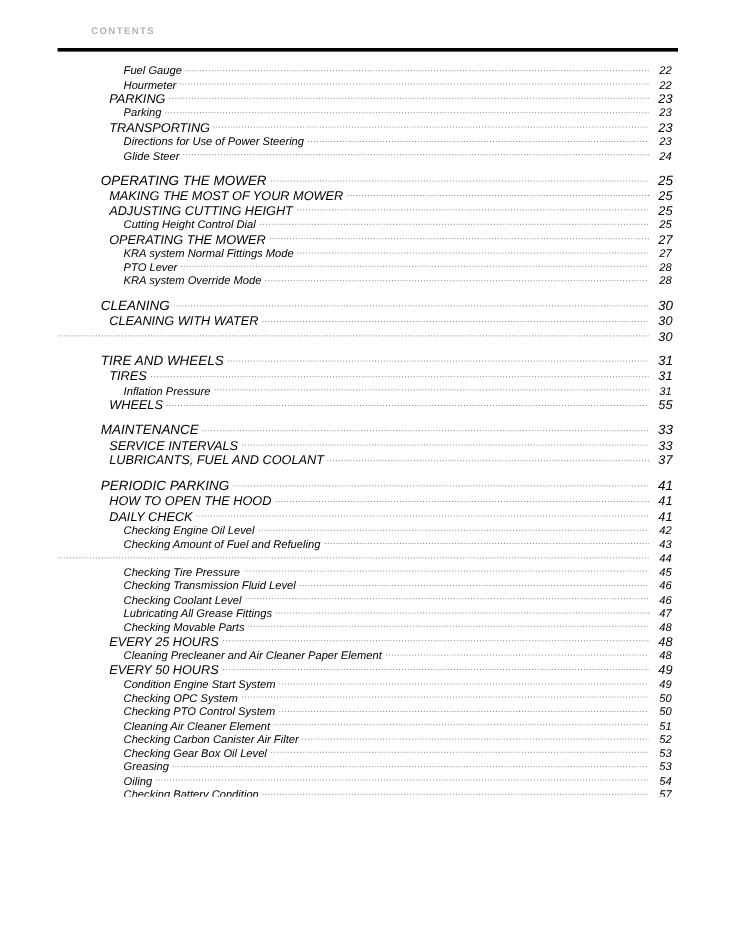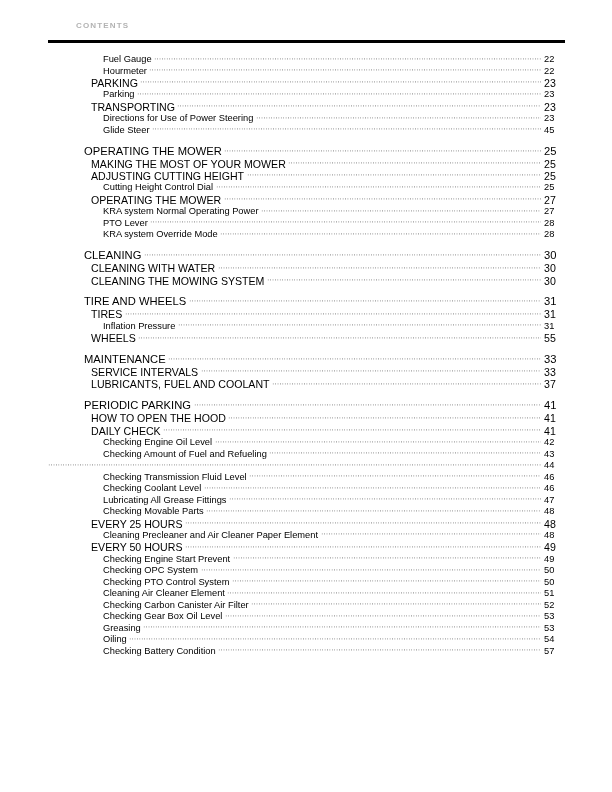--- a/index.html
+++ b/index.html
@@ -53,20 +53,21 @@
     width: 517px;
   }
 
   .toc-entry {
     display: flex;
     align-items: flex-end;
     line-height: 11.6px;
     height: 11.6px;
     white-space: nowrap;
     font-size: 9.6px;
+    font-style: italic;
   }
   .toc-entry.gap-before { margin-top: 8.4px; }
 
   .entry-label {
     flex: 0 0 auto;
     padding-right: 2.5px;
   }
   .leader {
     flex: 1 1 auto;
     overflow: hidden;
@@ -74,21 +75,21 @@
     margin-bottom: 1px;
     
     background-image: radial-gradient(circle, #7d7d7d 0.45px, transparent 0.6px);
     background-size: 2.42px 9px;
     background-position: left bottom 1.6px;
     background-repeat: repeat-x;
   }
   .page-num {
     flex: 0 0 auto;
     width: 21px;
-    text-align: left;
+    text-align: center;
     padding-left: 3px;
   }
 
   
   .lvl-0 .entry-label {
     margin-left: 36px;
     font-size: 11.2px;
     letter-spacing: 0.02px;
   }
   .lvl-0 { height: 13px; line-height: 13px; }
@@ -144,141 +145,145 @@
         <span class="page-num">23</span>
       </div>
       <div class="toc-entry lvl-2">
         <span class="entry-label">Directions for Use of Power Steering</span>
         <span class="leader"></span>
         <span class="page-num">23</span>
       </div>
       <div class="toc-entry lvl-2">
         <span class="entry-label">Glide Steer</span>
         <span class="leader"></span>
+        <span class="page-num">24</span>
+      </div>
+      <div class="toc-entry lvl-0 gap-before">
+        <span class="entry-label">OPERATING THE MOWER</span>
+        <span class="leader"></span>
+        <span class="page-num">25</span>
+      </div>
+      <div class="toc-entry lvl-1">
+        <span class="entry-label">MAKING THE MOST OF YOUR MOWER</span>
+        <span class="leader"></span>
+        <span class="page-num">25</span>
+      </div>
+      <div class="toc-entry lvl-1">
+        <span class="entry-label">ADJUSTING CUTTING HEIGHT</span>
+        <span class="leader"></span>
+        <span class="page-num">25</span>
+      </div>
+      <div class="toc-entry lvl-2">
+        <span class="entry-label">Cutting Height Control Dial</span>
+        <span class="leader"></span>
+        <span class="page-num">25</span>
+      </div>
+      <div class="toc-entry lvl-1">
+        <span class="entry-label">OPERATING THE MOWER</span>
+        <span class="leader"></span>
+        <span class="page-num">27</span>
+      </div>
+      <div class="toc-entry lvl-2">
+        <span class="entry-label">KRA system Normal Fittings Mode</span>
+        <span class="leader"></span>
+        <span class="page-num">27</span>
+      </div>
+      <div class="toc-entry lvl-2">
+        <span class="entry-label">PTO Lever</span>
+        <span class="leader"></span>
+        <span class="page-num">28</span>
+      </div>
+      <div class="toc-entry lvl-2">
+        <span class="entry-label">KRA system Override Mode</span>
+        <span class="leader"></span>
+        <span class="page-num">28</span>
+      </div>
+      <div class="toc-entry lvl-0 gap-before">
+        <span class="entry-label">CLEANING</span>
+        <span class="leader"></span>
+        <span class="page-num">30</span>
+      </div>
+      <div class="toc-entry lvl-1">
+        <span class="entry-label">CLEANING WITH WATER</span>
+        <span class="leader"></span>
+        <span class="page-num">30</span>
+      </div>
+      <div class="toc-entry lvl-1">
+        <span class="leader"></span>
+        <span class="page-num">30</span>
+      </div>
+      <div class="toc-entry lvl-0 gap-before">
+        <span class="entry-label">TIRE AND WHEELS</span>
+        <span class="leader"></span>
+        <span class="page-num">31</span>
+      </div>
+      <div class="toc-entry lvl-1">
+        <span class="entry-label">TIRES</span>
+        <span class="leader"></span>
+        <span class="page-num">31</span>
+      </div>
+      <div class="toc-entry lvl-2">
+        <span class="entry-label">Inflation Pressure</span>
+        <span class="leader"></span>
+        <span class="page-num">31</span>
+      </div>
+      <div class="toc-entry lvl-1">
+        <span class="entry-label">WHEELS</span>
+        <span class="leader"></span>
+        <span class="page-num">55</span>
+      </div>
+      <div class="toc-entry lvl-0 gap-before">
+        <span class="entry-label">MAINTENANCE</span>
+        <span class="leader"></span>
+        <span class="page-num">33</span>
+      </div>
+      <div class="toc-entry lvl-1">
+        <span class="entry-label">SERVICE INTERVALS</span>
+        <span class="leader"></span>
+        <span class="page-num">33</span>
+      </div>
+      <div class="toc-entry lvl-1">
+        <span class="entry-label">LUBRICANTS, FUEL AND COOLANT</span>
+        <span class="leader"></span>
+        <span class="page-num">37</span>
+      </div>
+      <div class="toc-entry lvl-0 gap-before">
+        <span class="entry-label">PERIODIC PARKING</span>
+        <span class="leader"></span>
+        <span class="page-num">41</span>
+      </div>
+      <div class="toc-entry lvl-1">
+        <span class="entry-label">HOW TO OPEN THE HOOD</span>
+        <span class="leader"></span>
+        <span class="page-num">41</span>
+      </div>
+      <div class="toc-entry lvl-1">
+        <span class="entry-label">DAILY CHECK</span>
+        <span class="leader"></span>
+        <span class="page-num">41</span>
+      </div>
+      <div class="toc-entry lvl-2">
+        <span class="entry-label">Checking Engine Oil Level</span>
+        <span class="leader"></span>
+        <span class="page-num">42</span>
+      </div>
+      <div class="toc-entry lvl-2">
+        <span class="entry-label">Checking Amount of Fuel and Refueling</span>
+        <span class="leader"></span>
+        <span class="page-num">43</span>
+      </div>
+      <div class="toc-entry lvl-2">
+        <span class="leader"></span>
+        <span class="page-num">44</span>
+      </div>
+      <div class="toc-entry lvl-2">
+        <span class="entry-label">Checking Tire Pressure</span>
+        <span class="leader"></span>
         <span class="page-num">45</span>
       </div>
-      <div class="toc-entry lvl-0 gap-before">
-        <span class="entry-label">OPERATING THE MOWER</span>
-        <span class="leader"></span>
-        <span class="page-num">25</span>
-      </div>
-      <div class="toc-entry lvl-1">
-        <span class="entry-label">MAKING THE MOST OF YOUR MOWER</span>
-        <span class="leader"></span>
-        <span class="page-num">25</span>
-      </div>
-      <div class="toc-entry lvl-1">
-        <span class="entry-label">ADJUSTING CUTTING HEIGHT</span>
-        <span class="leader"></span>
-        <span class="page-num">25</span>
-      </div>
-      <div class="toc-entry lvl-2">
-        <span class="entry-label">Cutting Height Control Dial</span>
-        <span class="leader"></span>
-        <span class="page-num">25</span>
-      </div>
-      <div class="toc-entry lvl-1">
-        <span class="entry-label">OPERATING THE MOWER</span>
-        <span class="leader"></span>
-        <span class="page-num">27</span>
-      </div>
-      <div class="toc-entry lvl-2">
-        <span class="entry-label">KRA system Normal Operating Power</span>
-        <span class="leader"></span>
-        <span class="page-num">27</span>
-      </div>
-      <div class="toc-entry lvl-2">
-        <span class="entry-label">PTO Lever</span>
-        <span class="leader"></span>
-        <span class="page-num">28</span>
-      </div>
-      <div class="toc-entry lvl-2">
-        <span class="entry-label">KRA system Override Mode</span>
-        <span class="leader"></span>
-        <span class="page-num">28</span>
-      </div>
-      <div class="toc-entry lvl-0 gap-before">
-        <span class="entry-label">CLEANING</span>
-        <span class="leader"></span>
-        <span class="page-num">30</span>
-      </div>
-      <div class="toc-entry lvl-1">
-        <span class="entry-label">CLEANING WITH WATER</span>
-        <span class="leader"></span>
-        <span class="page-num">30</span>
-      </div>
-      <div class="toc-entry lvl-1">
-        <span class="entry-label">CLEANING THE MOWING SYSTEM</span>
-        <span class="leader"></span>
-        <span class="page-num">30</span>
-      </div>
-      <div class="toc-entry lvl-0 gap-before">
-        <span class="entry-label">TIRE AND WHEELS</span>
-        <span class="leader"></span>
-        <span class="page-num">31</span>
-      </div>
-      <div class="toc-entry lvl-1">
-        <span class="entry-label">TIRES</span>
-        <span class="leader"></span>
-        <span class="page-num">31</span>
-      </div>
-      <div class="toc-entry lvl-2">
-        <span class="entry-label">Inflation Pressure</span>
-        <span class="leader"></span>
-        <span class="page-num">31</span>
-      </div>
-      <div class="toc-entry lvl-1">
-        <span class="entry-label">WHEELS</span>
-        <span class="leader"></span>
-        <span class="page-num">55</span>
-      </div>
-      <div class="toc-entry lvl-0 gap-before">
-        <span class="entry-label">MAINTENANCE</span>
-        <span class="leader"></span>
-        <span class="page-num">33</span>
-      </div>
-      <div class="toc-entry lvl-1">
-        <span class="entry-label">SERVICE INTERVALS</span>
-        <span class="leader"></span>
-        <span class="page-num">33</span>
-      </div>
-      <div class="toc-entry lvl-1">
-        <span class="entry-label">LUBRICANTS, FUEL AND COOLANT</span>
-        <span class="leader"></span>
-        <span class="page-num">37</span>
-      </div>
-      <div class="toc-entry lvl-0 gap-before">
-        <span class="entry-label">PERIODIC PARKING</span>
-        <span class="leader"></span>
-        <span class="page-num">41</span>
-      </div>
-      <div class="toc-entry lvl-1">
-        <span class="entry-label">HOW TO OPEN THE HOOD</span>
-        <span class="leader"></span>
-        <span class="page-num">41</span>
-      </div>
-      <div class="toc-entry lvl-1">
-        <span class="entry-label">DAILY CHECK</span>
-        <span class="leader"></span>
-        <span class="page-num">41</span>
-      </div>
-      <div class="toc-entry lvl-2">
-        <span class="entry-label">Checking Engine Oil Level</span>
-        <span class="leader"></span>
-        <span class="page-num">42</span>
-      </div>
-      <div class="toc-entry lvl-2">
-        <span class="entry-label">Checking Amount of Fuel and Refueling</span>
-        <span class="leader"></span>
-        <span class="page-num">43</span>
-      </div>
-      <div class="toc-entry lvl-2">
-        <span class="leader"></span>
-        <span class="page-num">44</span>
-      </div>
       <div class="toc-entry lvl-2">
         <span class="entry-label">Checking Transmission Fluid Level</span>
         <span class="leader"></span>
         <span class="page-num">46</span>
       </div>
       <div class="toc-entry lvl-2">
         <span class="entry-label">Checking Coolant Level</span>
         <span class="leader"></span>
         <span class="page-num">46</span>
       </div>
@@ -301,21 +306,21 @@
         <span class="entry-label">Cleaning Precleaner and Air Cleaner Paper Element</span>
         <span class="leader"></span>
         <span class="page-num">48</span>
       </div>
       <div class="toc-entry lvl-1">
         <span class="entry-label">EVERY 50 HOURS</span>
         <span class="leader"></span>
         <span class="page-num">49</span>
       </div>
       <div class="toc-entry lvl-2">
-        <span class="entry-label">Checking Engine Start Prevent</span>
+        <span class="entry-label">Condition Engine Start System</span>
         <span class="leader"></span>
         <span class="page-num">49</span>
       </div>
       <div class="toc-entry lvl-2">
         <span class="entry-label">Checking OPC System</span>
         <span class="leader"></span>
         <span class="page-num">50</span>
       </div>
       <div class="toc-entry lvl-2">
         <span class="entry-label">Checking PTO Control System</span>

